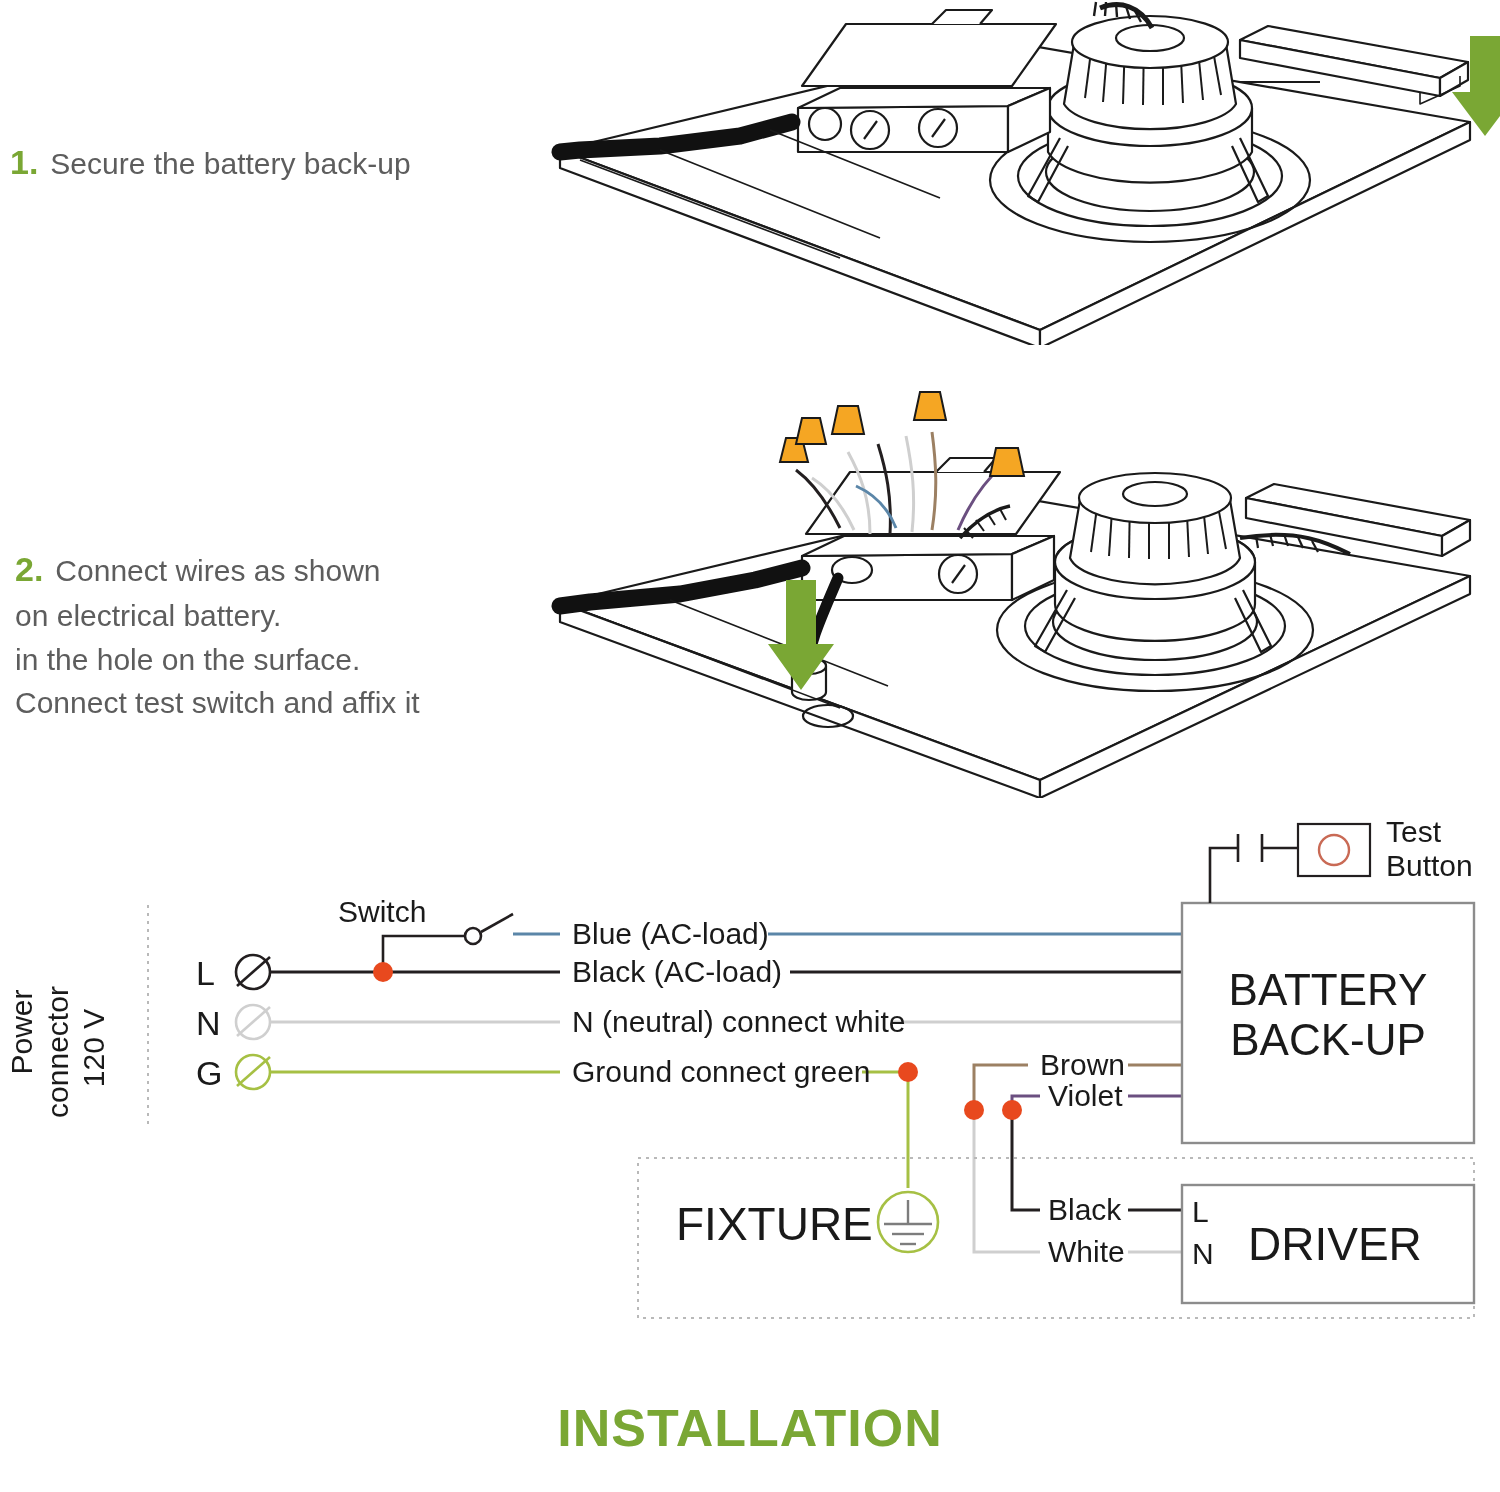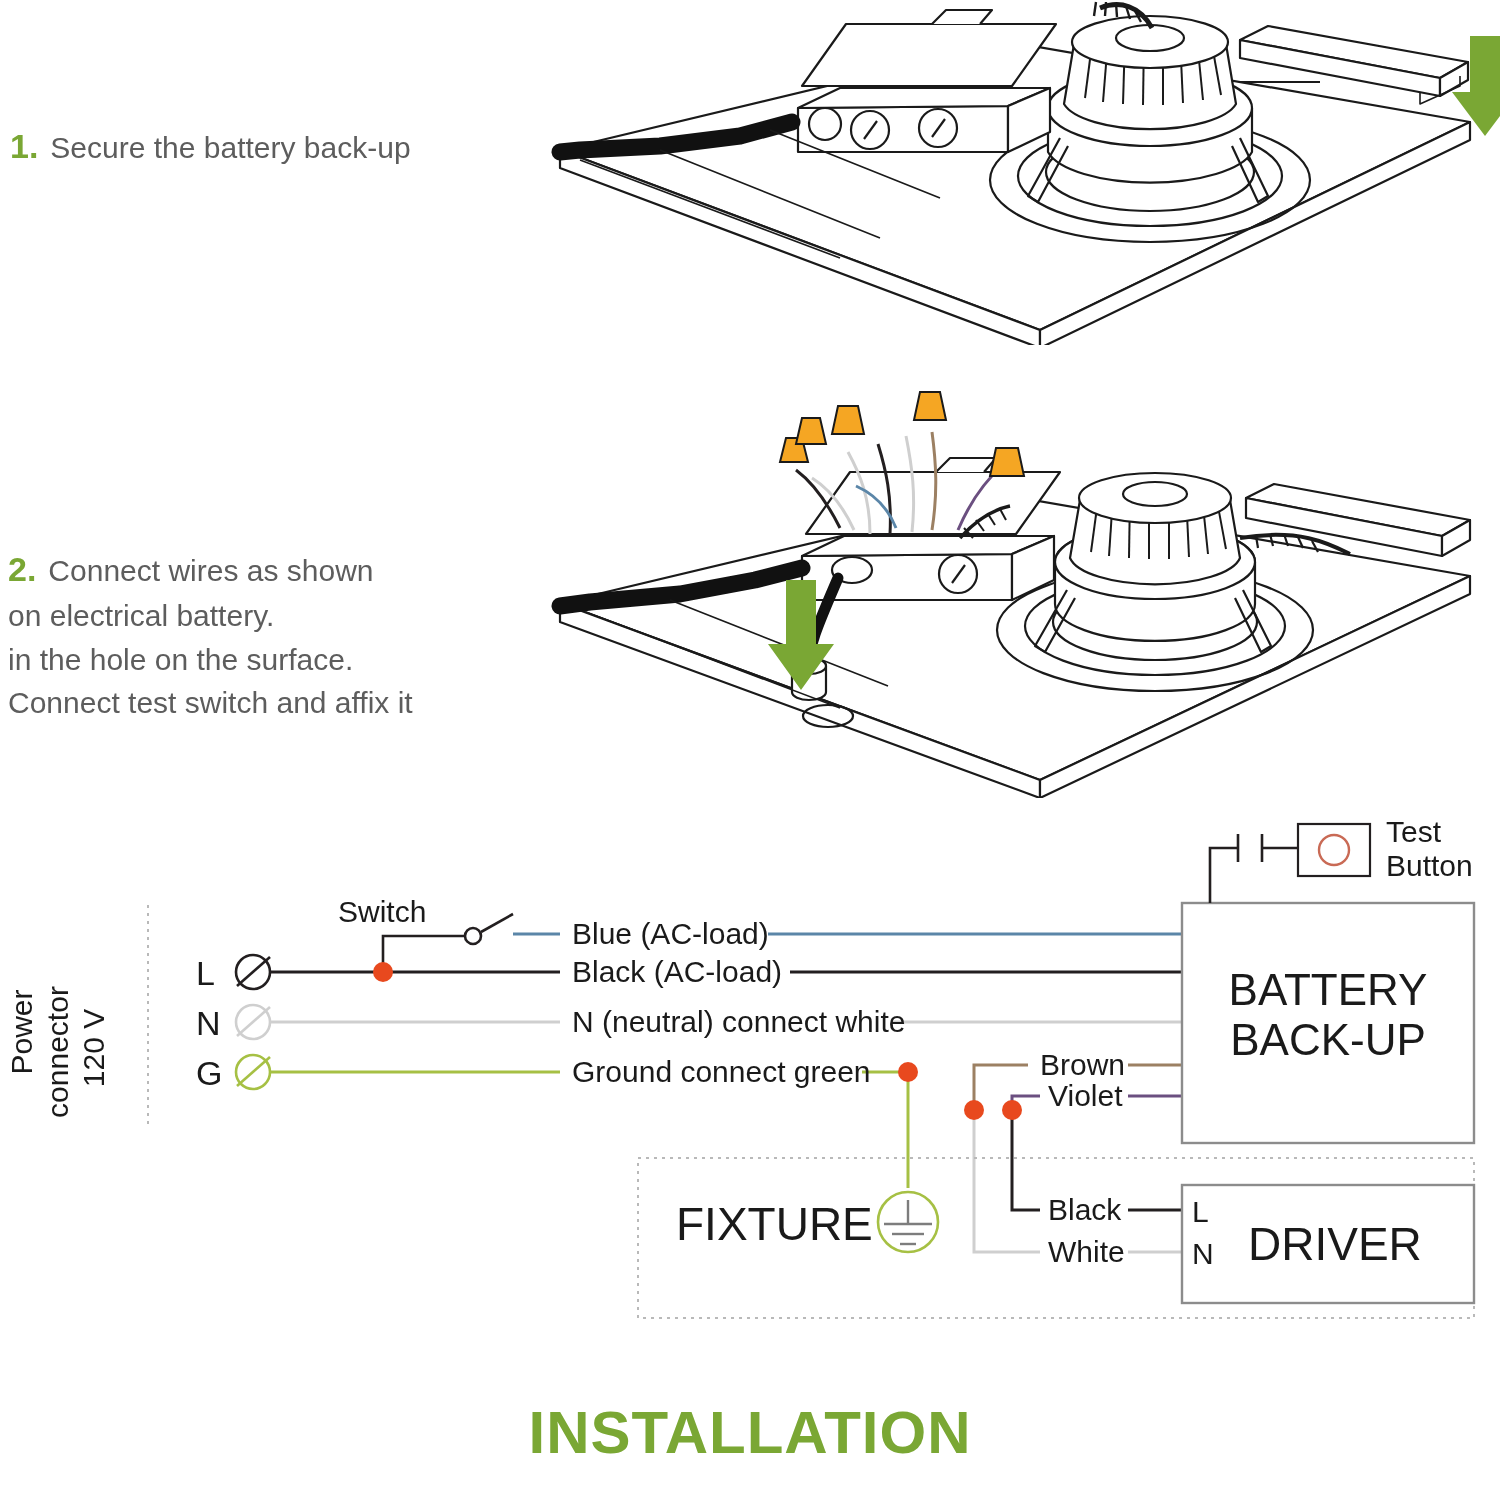--- a/index.html
+++ b/index.html
@@ -4,34 +4,34 @@
 <style>
   html,body{margin:0;padding:0;background:#fff;}
   body{width:1500px;height:1492px;position:relative;font-family:"Liberation Sans",sans-serif;overflow:hidden;}
   .page{position:relative;width:1500px;height:1492px;background:#fff;}
 
   
   .step{position:absolute;width:480px;color:#5d5d5d;font-size:30px;line-height:1.45;}
   .step .num{color:#7aa734;font-weight:bold;font-size:34px;margin-right:12px;}
   .step p{margin:0;}
   .step .just{text-align:justify;text-align-last:left;}
-  #step1{left:10px;top:122px;}
-  #step2{left:8px;top:545px;}
+  #step1{left:10px;top:138px;}
+  #step2{left:15px;top:545px;}
 
   
   .illus{position:absolute;}
   #illus1{left:540px;top:0px;width:960px;height:345px;}
   #illus2{left:540px;top:378px;width:960px;height:420px;}
 
   
   #wiring{position:absolute;left:0;top:800px;width:1500px;height:560px;}
 
   
   #title{position:absolute;left:0;top:1398px;width:1500px;text-align:center;
-         color:#7aa734;font-size:60px;font-weight:bold;letter-spacing:1px;
+         color:#7aa734;font-size:52px;font-weight:bold;letter-spacing:1px;
          font-family:"Liberation Sans",sans-serif;}
 
   
   .dtxt{font-family:"Liberation Sans",sans-serif;fill:#1a1a1a;}
 </style>
 </head>
 <body>
 
 <div class="page">
 

